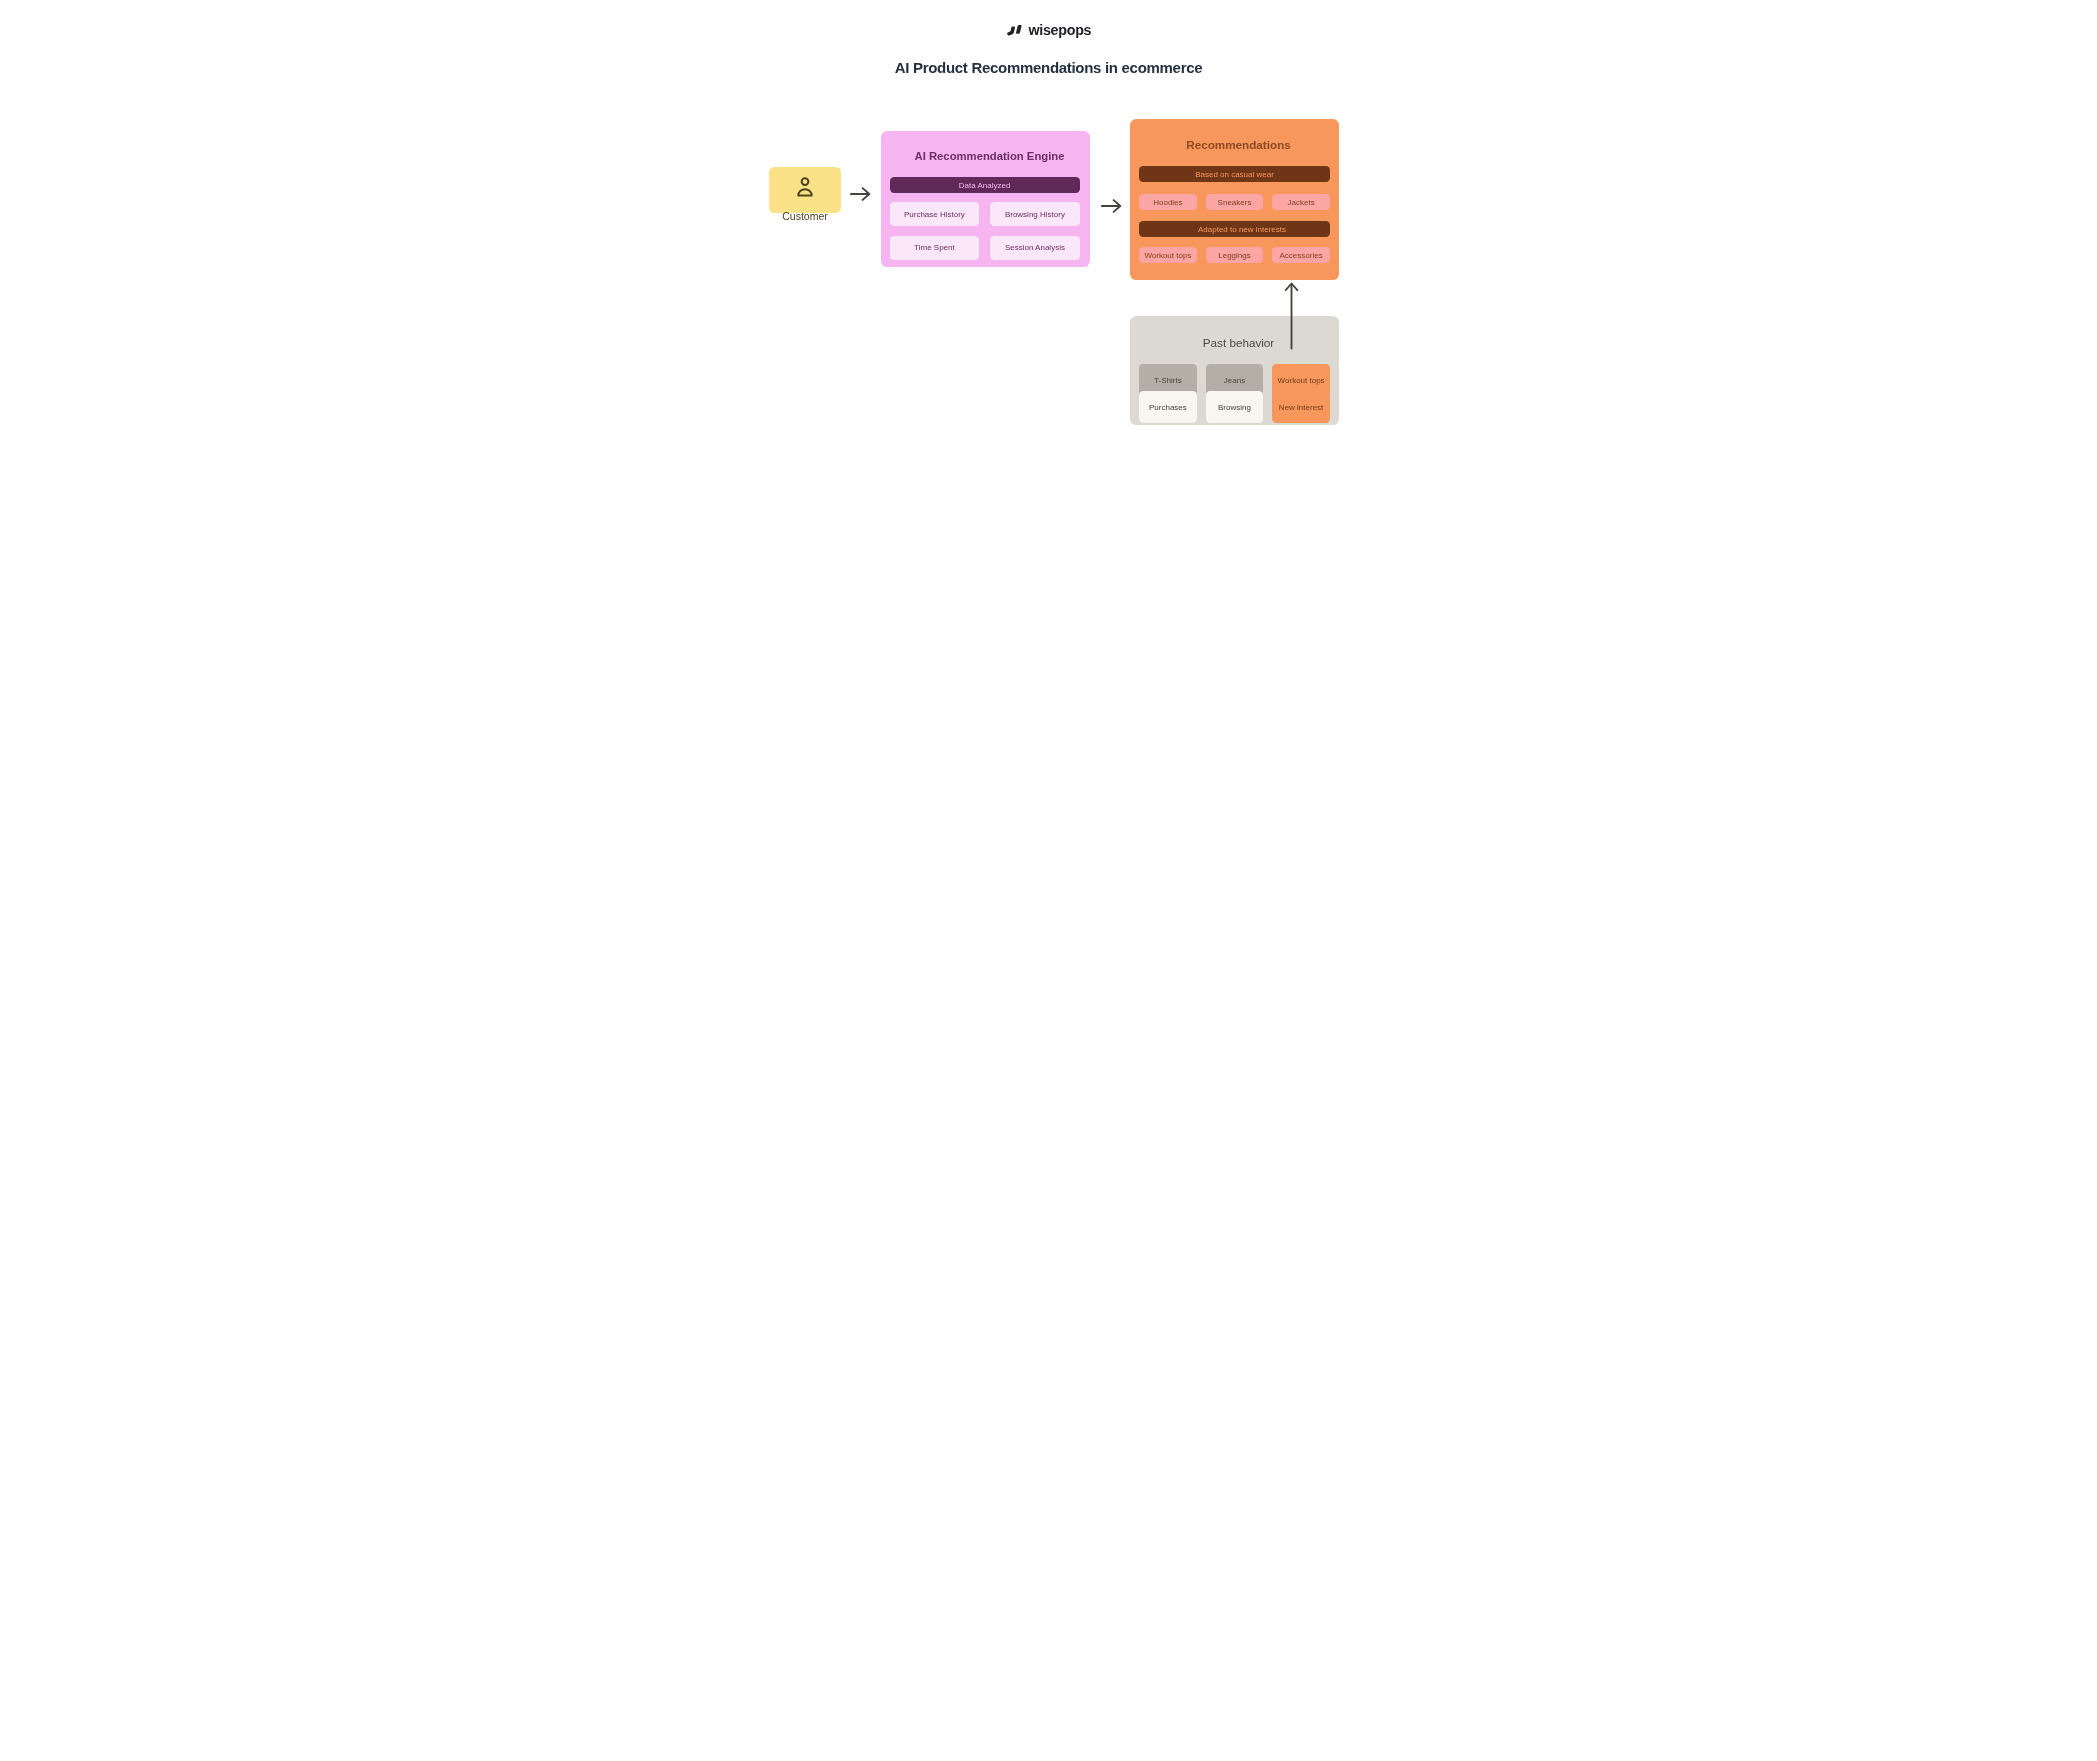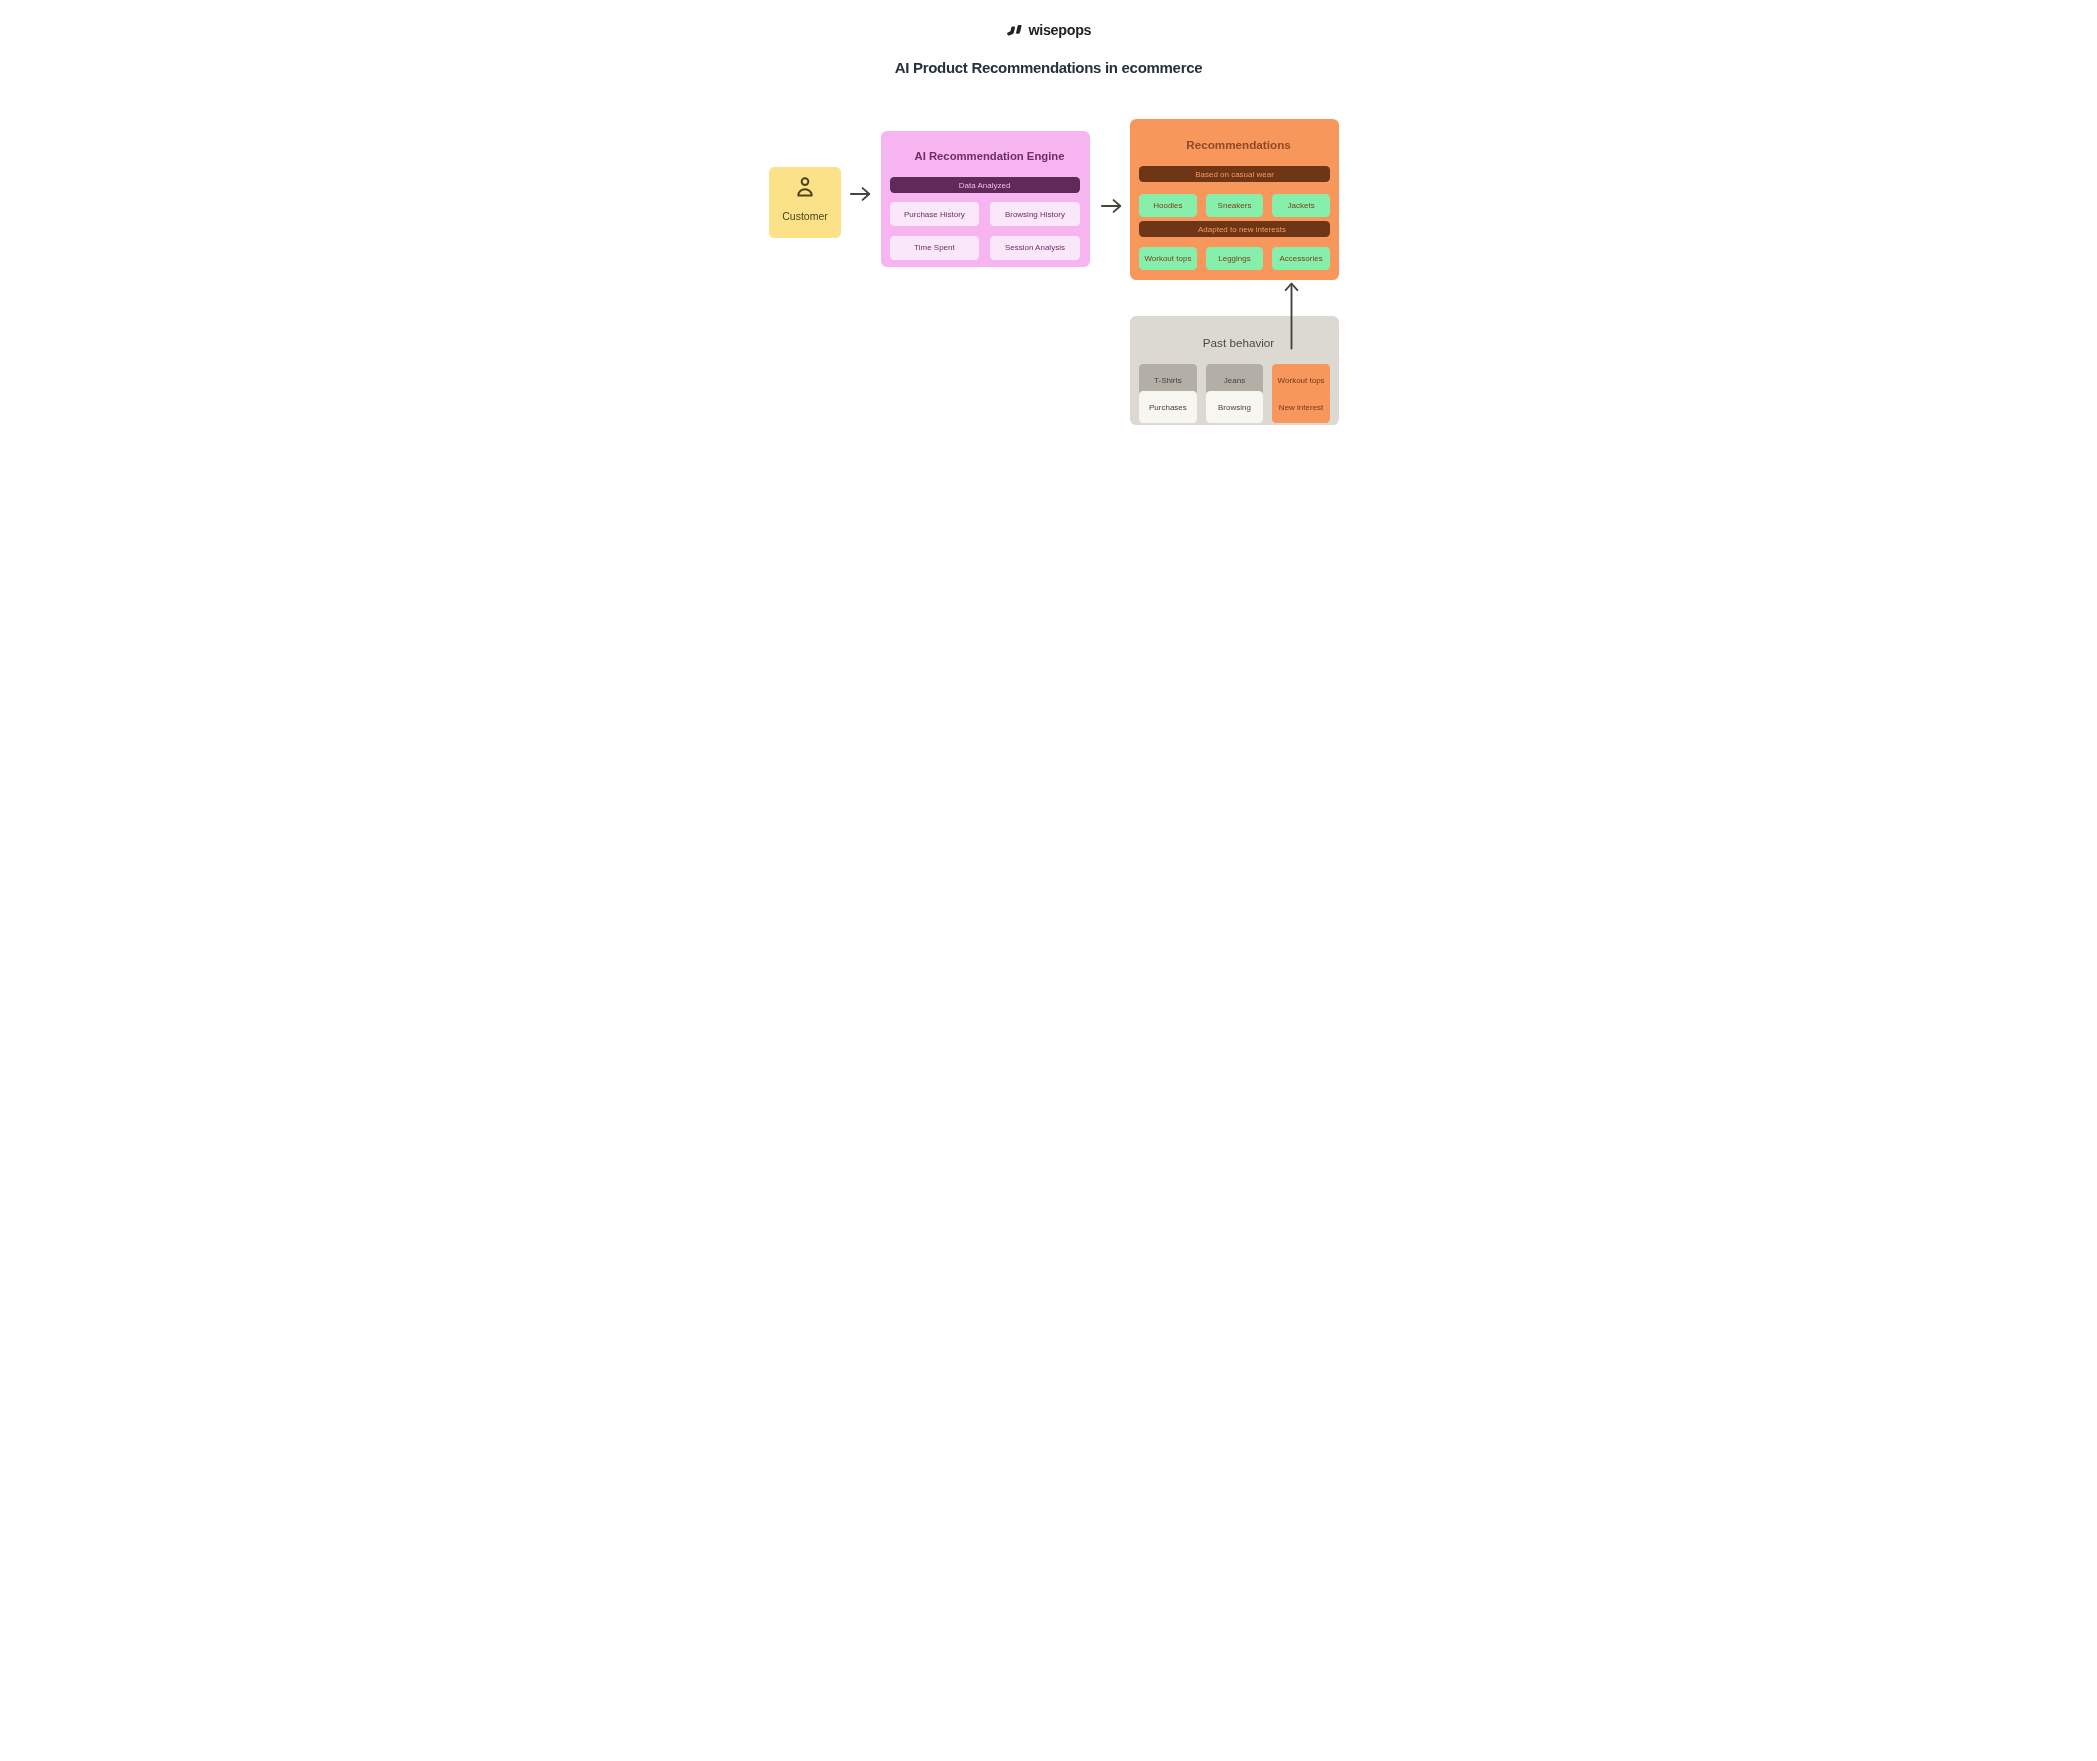--- a/index.html
+++ b/index.html
@@ -11,21 +11,21 @@
   .logo-mark{width:18.5px;height:13.4px;display:block;}
   .logo-text{font-size:14.3px;font-weight:700;letter-spacing:-0.3px;color:#232229;}
   .page-title{position:absolute;top:59px;left:0;width:100%;text-align:center;
     font-size:15px;font-weight:700;letter-spacing:-0.3px;color:#233140;}
 
   
   .box{position:absolute;border-radius:6.3px;}
   .box-title{position:absolute;left:4px;width:100%;text-align:center;font-weight:600;}
 
   
-  .customer-box{left:35px;top:167px;width:72px;height:71px;background:#FBE187;border-radius:5.5px;}
+  .customer-box{left:35px;top:167px;width:72px;height:46px;background:#FBE187;border-radius:5.5px;}
   .person-icon{position:absolute;top:10px;left:50%;transform:translateX(-50%);}
   .customer-label{position:absolute;top:43px;left:0;width:100%;text-align:center;
     font-size:10.5px;font-weight:500;color:#4D431F;}
 
   
   .engine-box{left:147px;top:131px;width:209px;height:136px;background:#F6B4F1;}
   .engine-box .box-title{top:18.5px;font-size:11.3px;color:#6D2F63;}
   .engine-header-pill{position:absolute;top:46px;left:8.8px;right:10.5px;height:16px;border-radius:4.2px;
     background:#5F2A57;color:#F4B8EF;display:flex;align-items:center;justify-content:center;font-size:8px;}
   .engine-grid{position:absolute;top:71px;left:8.8px;right:10.5px;display:grid;
@@ -37,21 +37,21 @@
   
   .reco-box{left:396px;top:119px;width:209px;height:161px;background:#F8975B;}
   .reco-box .box-title{top:18.5px;font-size:11.7px;color:#8E4A25;}
   .reco-dark-pill{position:absolute;left:9.2px;right:9.2px;height:16px;border-radius:4.2px;
     background:#6F3517;color:#F8975B;display:flex;align-items:center;justify-content:center;font-size:8px;}
   .reco-dark-pill.g1{top:47px;}
   .reco-dark-pill.g2{top:102px;padding-left:15px;}
   .reco-row{position:absolute;left:9.2px;right:9.2px;display:grid;grid-template-columns:1fr 1fr 1fr;column-gap:9.2px;}
   .reco-row.r1{top:75px;}
   .reco-row.r2{top:128px;}
-  .reco-row .pill{height:23px;background:#86efac;color:#7C3E1D;}
+  .reco-row .pill{height:16px;background:#fca5a5;color:#7C3E1D;}
 
   
   .past-box{left:396px;top:316px;width:209px;height:109px;background:#DBD9D2;}
   .past-box .box-title{top:20px;font-size:11.7px;color:#4C4B43;font-weight:500;}
   .past-row{position:absolute;left:9.2px;right:9.2px;display:grid;grid-template-columns:1fr 1fr 1fr;column-gap:9.2px;}
   .past-row.r1{top:48px;}
   .past-row.r2{top:75px;}
   .past-row .pill{height:32px;}
   .pill.variant-gray{background:#B3AEA6;color:#45443C;}
   .pill.variant-white{background:#F7F6F1;color:#45443C;}

